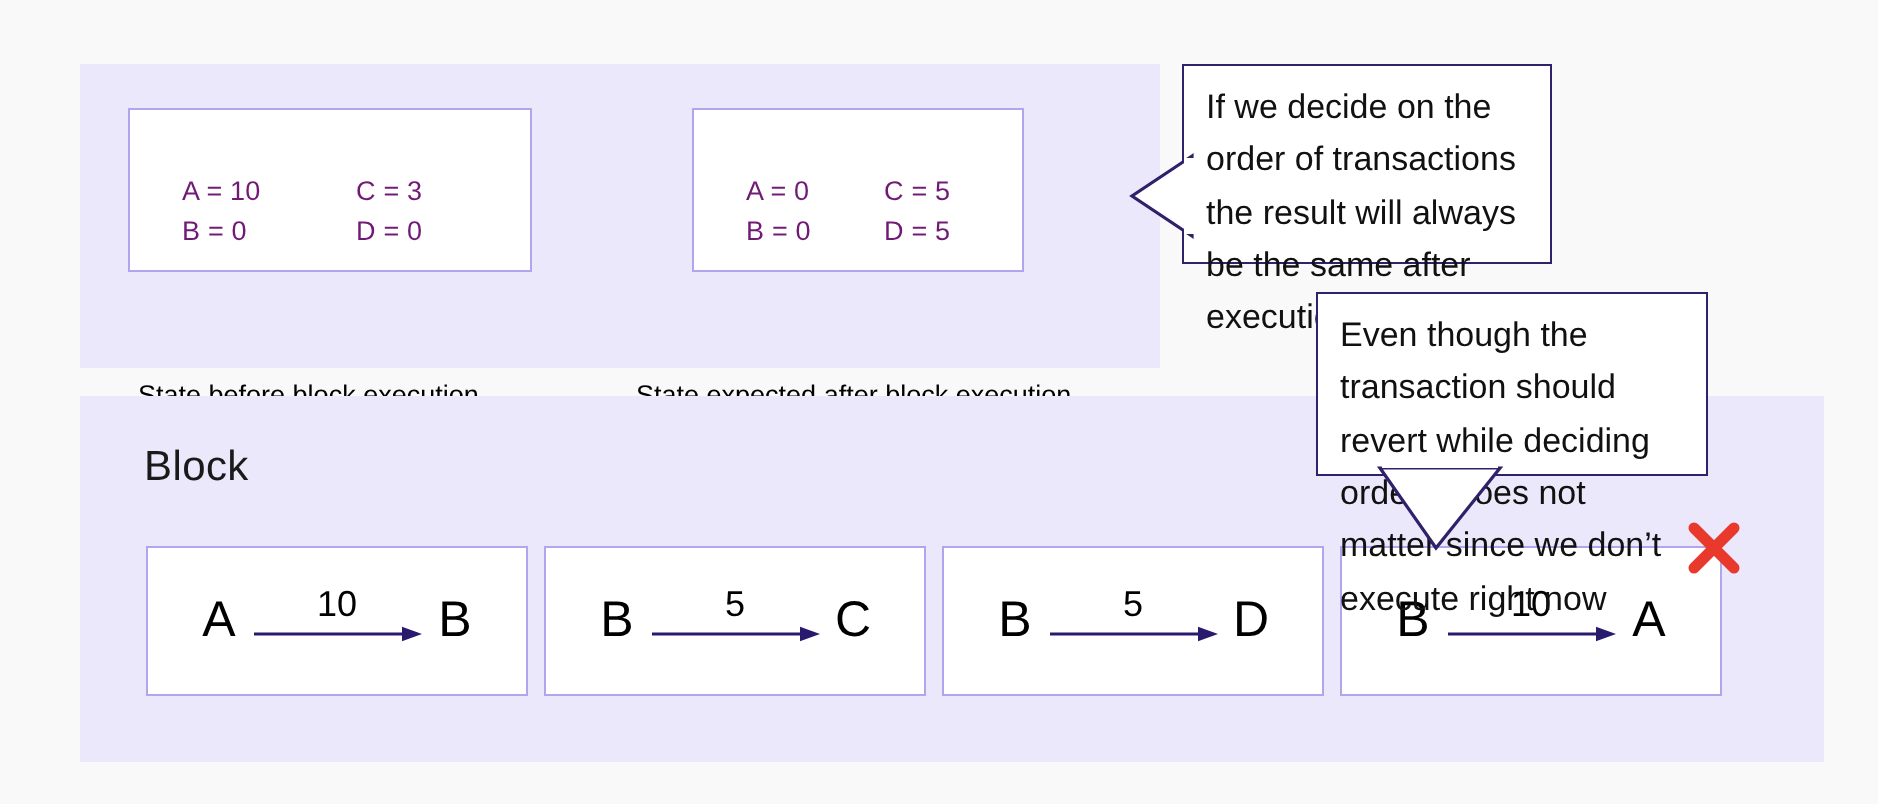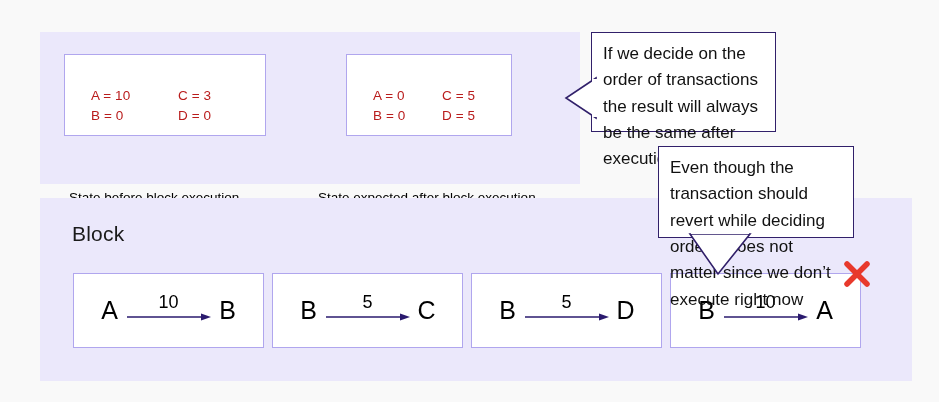--- a/index.html
+++ b/index.html
@@ -53,21 +53,21 @@
   .state-grid {
     position: absolute;
     inset: 0;
     display: grid;
     grid-template-columns: 1fr 1fr;
     grid-template-rows: 1fr 1fr;
     align-items: center;
     padding: 10px 0 10px 26px;
     box-sizing: border-box;
     font-size: 13.5px;
-    color: #b91c1c;
+    color: #701a75;
     letter-spacing: 0.1px;
     margin-top: 20px;
   }
   .state-cell { white-space: nowrap; }
 
   .panel-caption {
     position: absolute;
     font-size: 13.5px;
     color: #000000;
     white-space: nowrap;

